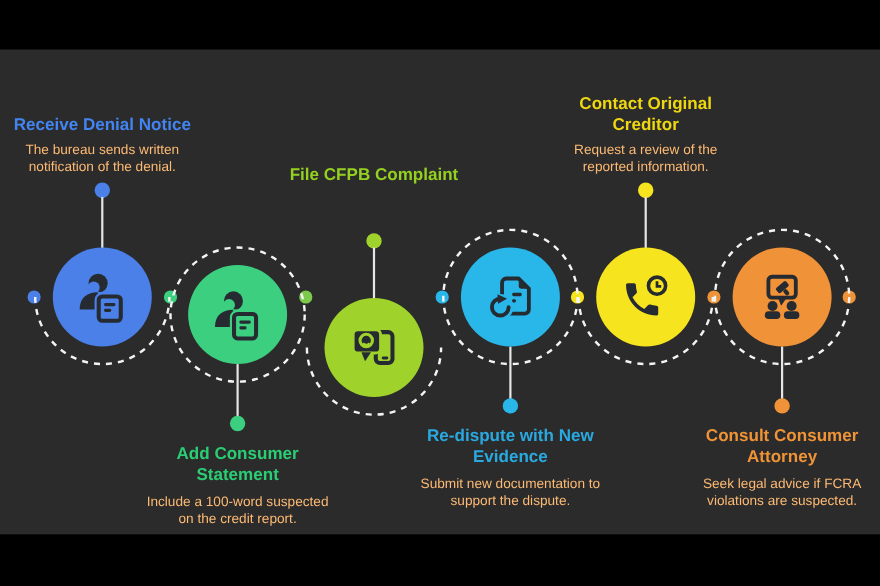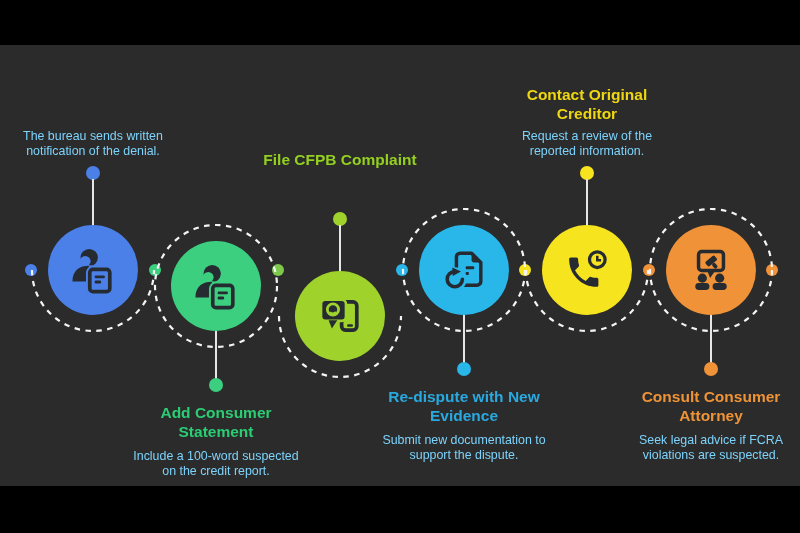--- a/index.html
+++ b/index.html
@@ -30,21 +30,21 @@
   .pos-top .enddot{top:121px;}
   .pos-bottom .enddot{top:317px;}
 
   .circle{position:absolute;left:45px;top:180px;width:90px;height:90px;border-radius:50%;
           background:var(--c);color:#262a31;}
   .icon{position:absolute;left:50%;top:50%;width:52px;height:52px;transform:translate(-50%,-50%);}
 
   .title{position:absolute;left:0;width:100%;text-align:center;font-weight:bold;
          font-size:15.5px;line-height:19px;color:var(--tc);white-space:pre-line;}
   .desc{position:absolute;left:0;width:100%;text-align:center;font-size:12.4px;
-        line-height:15px;color:#7dd3fc;white-space:pre-line;}
+        line-height:15px;color:#fdba74;white-space:pre-line;}
   .pos-top .title{bottom:363px;}
   .pos-top .desc{top:84px;}
   .pos-bottom .title{top:342px;}
   .pos-bottom .desc{top:388px;}
 </style>
 </head>
 <body>
 
 <div class="frame">
   <div class="letterbox top"></div>
@@ -70,20 +70,21 @@
           <circle cx="20.5" cy="12.5" r="8" fill="currentColor"></circle>
           <circle cx="16.8" cy="16" r="5" fill="var(--c)"></circle>
           <path d="M5 34.5 C5 24 12 20 20 20 C24.5 20 28.5 21.5 31 24 L31 34.5 Z" fill="currentColor"></path>
           <path d="M19.5 19.5 L23 25 L26.5 19.8 Z" fill="var(--c)"></path>
           <rect x="21" y="23.5" width="18.5" height="20.5" rx="3" fill="var(--c)" stroke="var(--c)" stroke-width="7"></rect>
           <rect x="21" y="23.5" width="18.5" height="20.5" rx="3" fill="var(--c)" stroke="currentColor" stroke-width="3.4"></rect>
           <rect x="25.5" y="29" width="9.5" height="2.7" rx="1.2" fill="currentColor"></rect>
           <rect x="25.5" y="33.8" width="6" height="2.7" rx="1.2" fill="currentColor"></rect>
         </svg>
       </div>
+      <div class="title">Receive Denial Notice</div>
       <div class="desc">The bureau sends written
 notification of the denial.</div>
     </div>
 
     <div class="module m1 pos-bottom" style="--c: #3ccf80; --tc: #2bcd74;">
       <svg class="ring" viewBox="0 0 130 130">
         <circle class="dash" cx="65" cy="65" r="61"></circle>
       </svg>
       <div class="vline"></div>
       <span class="enddot"></span>

